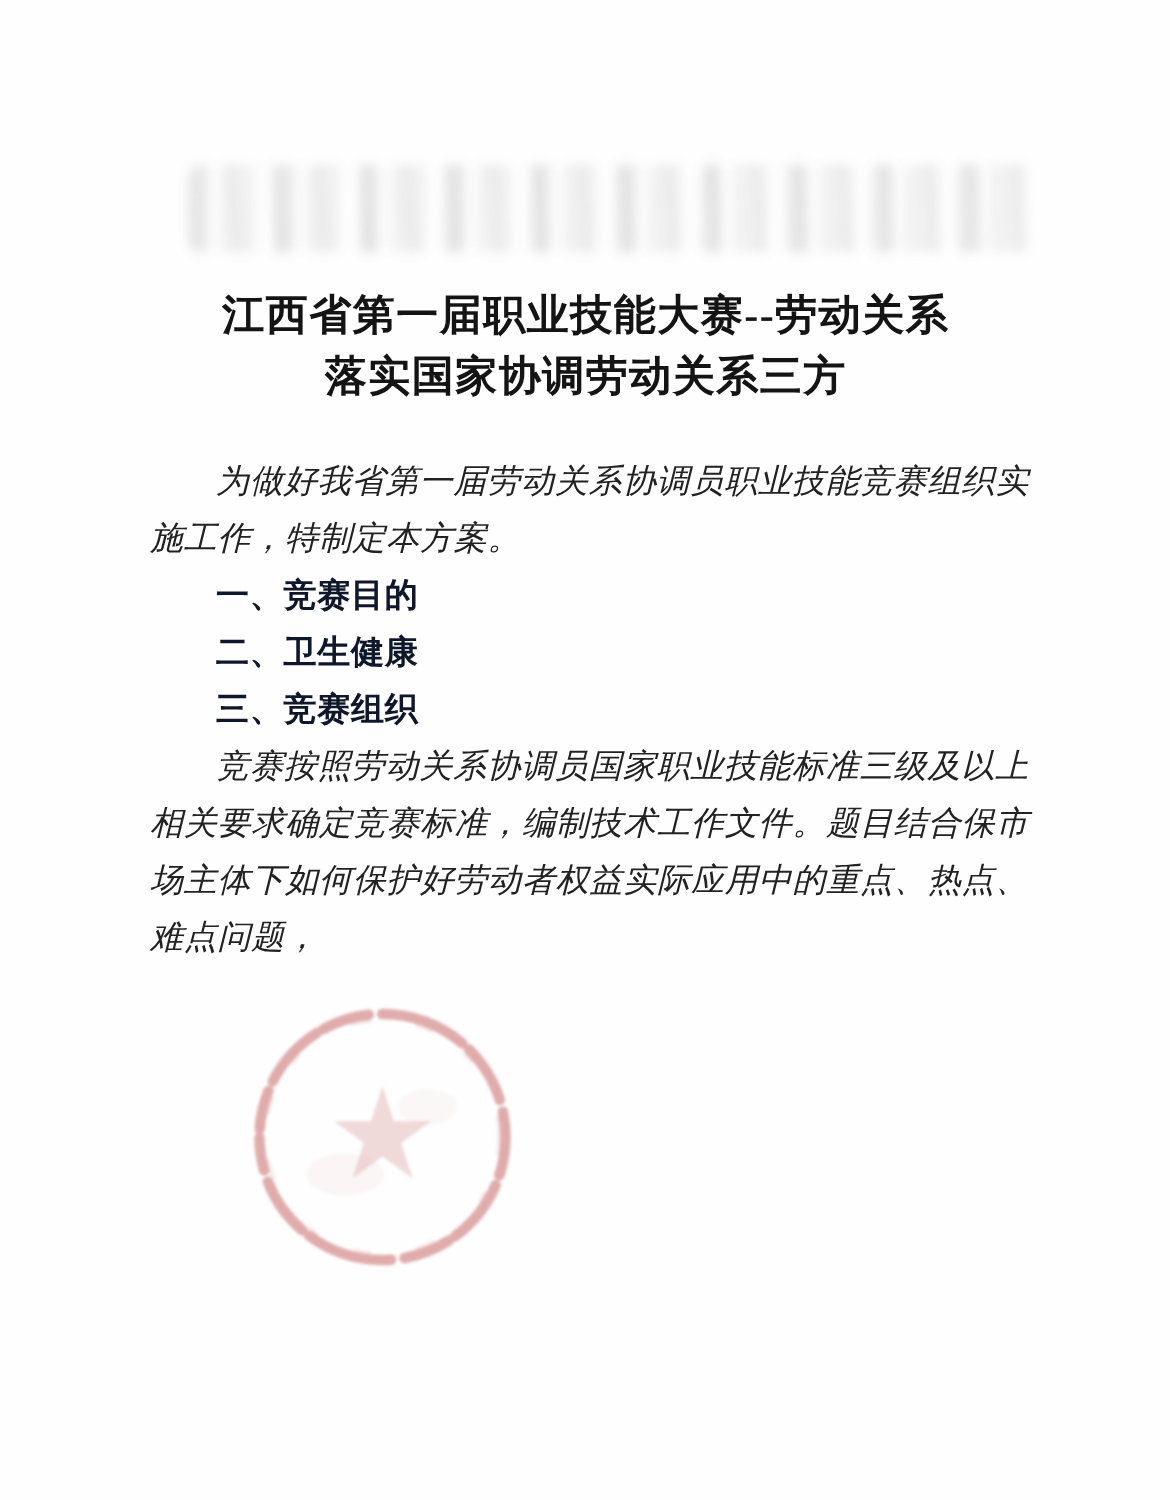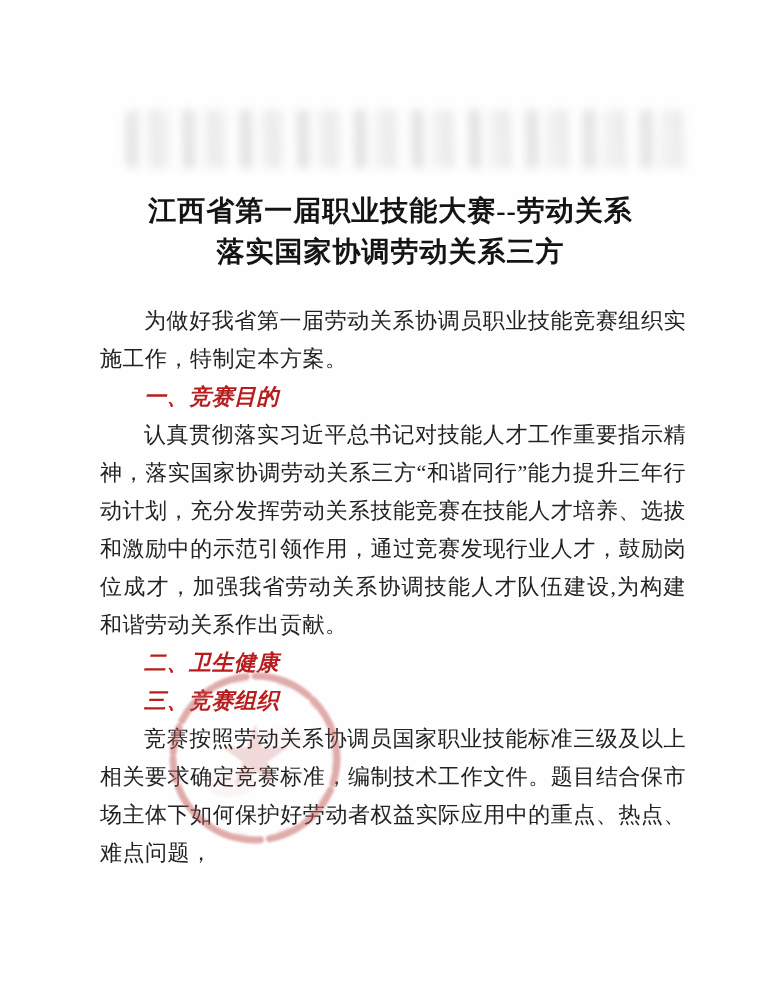--- a/index.html
+++ b/index.html
@@ -57,28 +57,28 @@
     font-size: 22px;
     line-height: 38px;
     letter-spacing: 0.5px;
     text-align: justify;
     text-justify: inter-ideograph;
     color: #222222;
   }
   .para {
     margin: 0;
     text-indent: 2em;
+    font-style: italic;
   }
   .heading {
     margin: 0;
     text-indent: 2em;
     font-family: "Liberation Sans", sans-serif;
     font-weight: 700;
-    color: #b91c1c;
-    font-style: italic;
+    color: #0f172a;
   }
   .seal {
     position: absolute;
     left: 160px;
     top: 663px;
     opacity: 0.5;
     filter: blur(1.1px);
     pointer-events: none;
   }
 </style>
@@ -90,21 +90,20 @@
   <div class="ghost-band"></div>
 
   <div class="doc-title">
     <div>江西省第一届职业技能大赛--劳动关系</div>
     <div>落实国家协调劳动关系三方</div>
   </div>
 
   <div class="doc-body">
     <p class="para">为做好我省第一届劳动关系协调员职业技能竞赛组织实施工作，特制定本方案。</p>
     <p class="heading">一、竞赛目的</p>
-    <p class="para">认真贯彻落实习近平总书记对技能人才工作重要指示精神，落实国家协调劳动关系三方“和谐同行”能力提升三年行动计划，充分发挥劳动关系技能竞赛在技能人才培养、选拔和激励中的示范引领作用，通过竞赛发现行业人才，鼓励岗位成才，加强我省劳动关系协调技能人才队伍建设,为构建和谐劳动关系作出贡献。</p>
     <p class="heading">二、卫生健康</p>
     <p class="heading">三、竞赛组织</p>
     <p class="para">竞赛按照劳动关系协调员国家职业技能标准三级及以上相关要求确定竞赛标准，编制技术工作文件。题目结合保市场主体下如何保护好劳动者权益实际应用中的重点、热点、难点问题，</p>
   </div>
 
   <svg class="seal" width="190" height="190" viewBox="0 0 190 190">
     <circle cx="95" cy="95" r="82" fill="none" stroke="#c25b5b" stroke-width="7" stroke-dasharray="26 7 44 5 32 9 58 6 40 8 22 6" stroke-linecap="round"></circle>
     <circle cx="95" cy="95" r="78" fill="none" stroke="#c25b5b" stroke-opacity="0.25" stroke-width="3" stroke-dasharray="12 26 8 40 14 30"></circle>
     <path d="M95,61 L102.6,84.5 L127.3,84.5 L107.4,99 L115,122.5 L95,108 L75,122.5 L82.6,99 L62.7,84.5 L87.4,84.5 Z" fill="#c25b5b" fill-opacity="0.45"></path>
     <ellipse cx="70" cy="120" rx="26" ry="14" fill="#c25b5b" fill-opacity="0.10"></ellipse>

